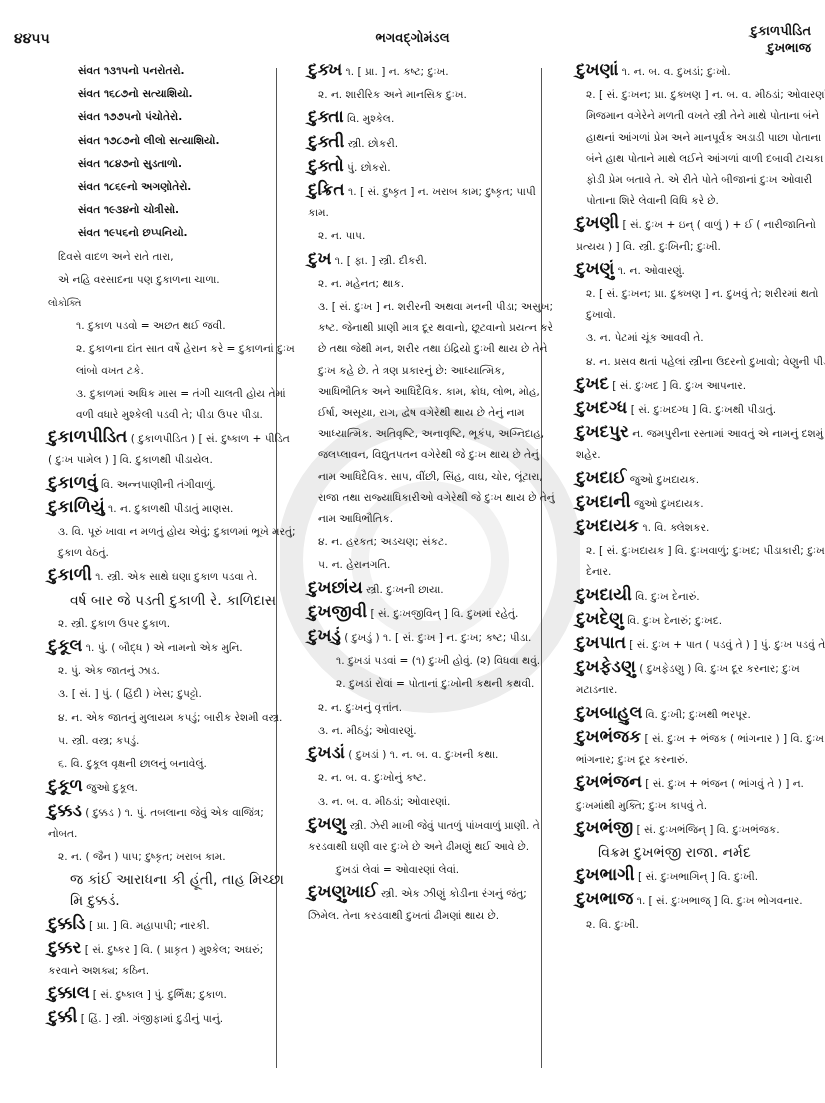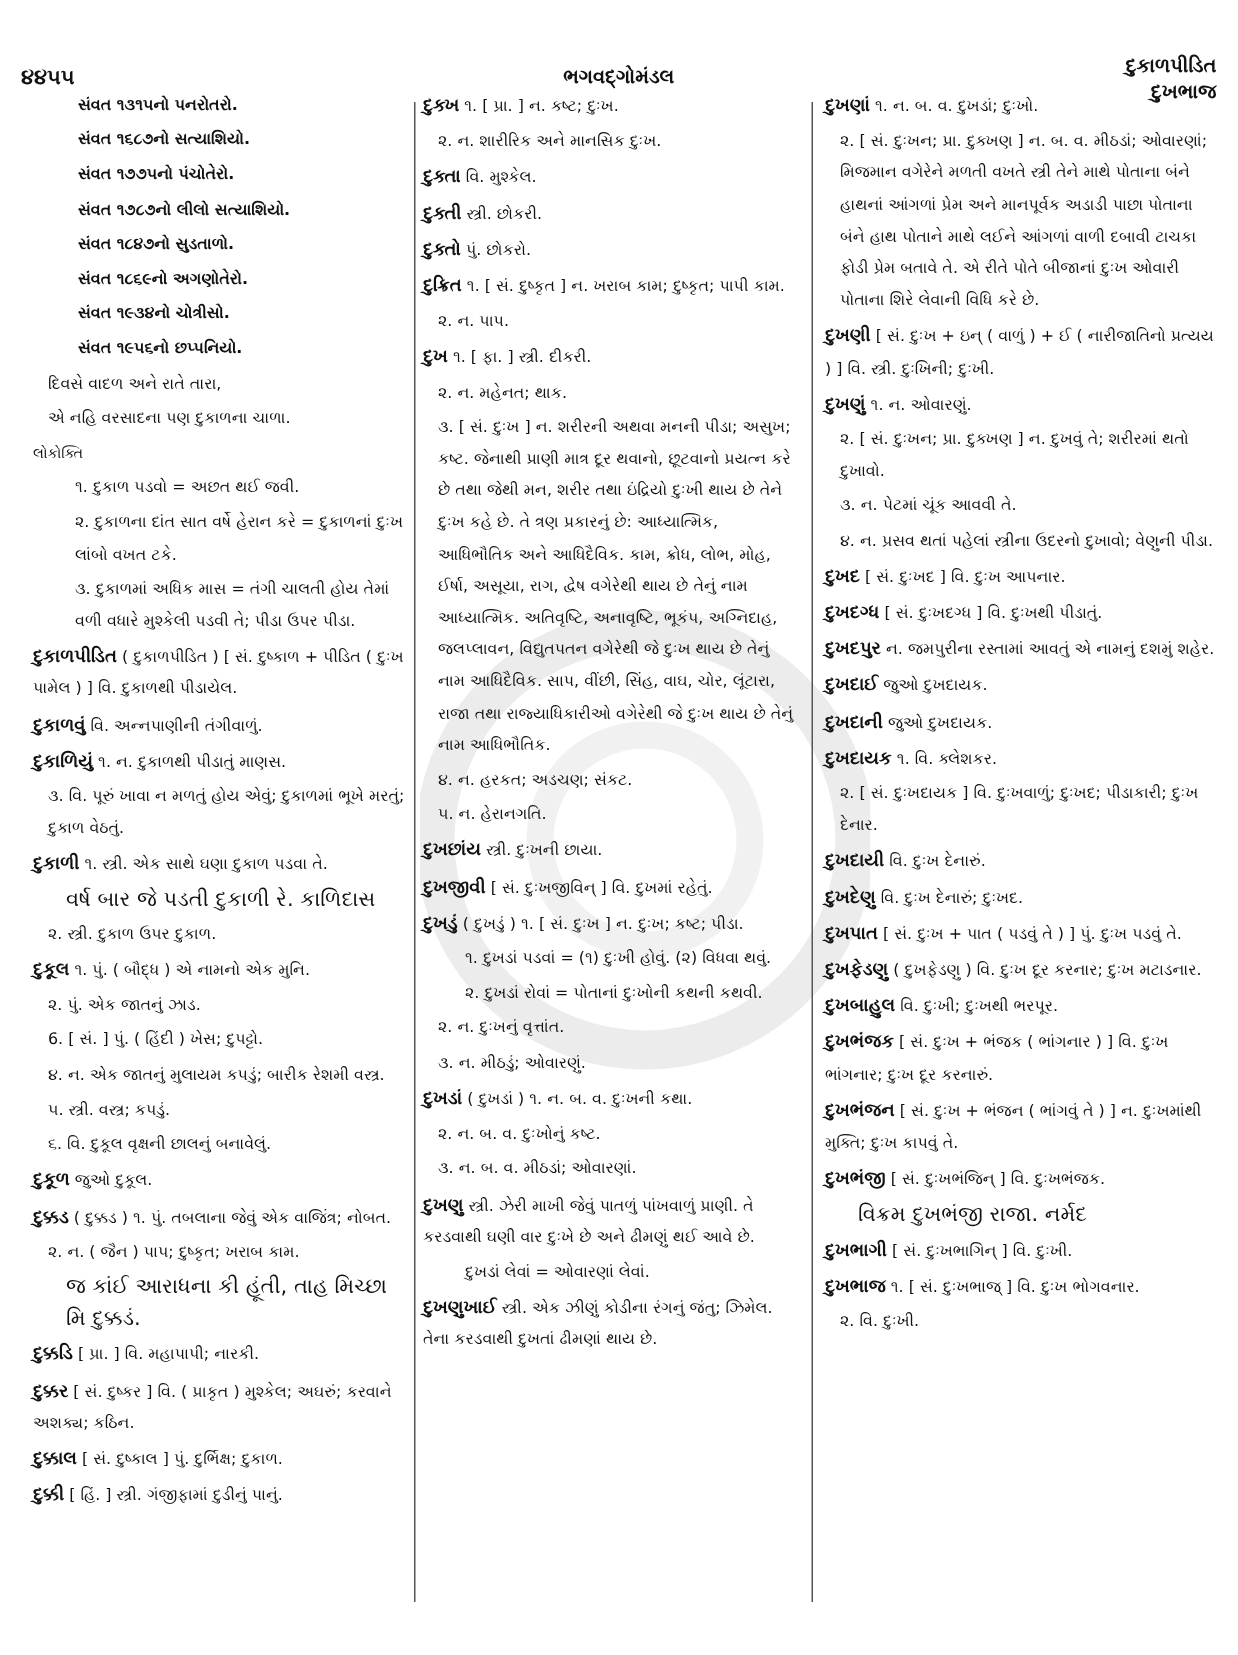--- a/index.html
+++ b/index.html
@@ -1,28 +1,28 @@
 <!DOCTYPE html>
 <html><head>
 <meta charset="utf-8">
 <style>
   html, body { margin: 0; padding: 0; background: #ffffff; }
   body { width: 825px; height: 1103px; position: relative; overflow: hidden; color: #111; font-family: "DejaVu Sans", sans-serif; }
   .watermark { position: absolute; left: 280px; top: 390px; width: 300px; height: 340px; pointer-events: none; }
-  .header { position: absolute; top: 28px; left: 0; width: 825px; height: 40px; }
+  .header { position: absolute; top: 14px; left: 0; width: 825px; height: 40px; }
   .pgnum { position: absolute; left: 14px; top: 16px; font-size: 14px; font-weight: bold; }
   .running { position: absolute; left: 0; width: 825px; top: 16px; text-align: center; font-size: 13px; font-weight: bold; }
   .guide { position: absolute; right: 14px; top: 8px; text-align: right; font-size: 13px; font-weight: bold; line-height: 17px; }
-  .col { position: absolute; top: 60px; font-size: 10.6px; line-height: 21.2px; }
+  .col { position: absolute; top: 60px; font-size: 10.6px; line-height: 21.2px; margin-left: 26px; }
   .col1 { left: 22px; width: 248px; }
   .col2 { left: 282px; width: 248px; }
   .col3 { left: 550px; width: 262px; }
   .rule { position: absolute; width: 1px; background: #555; }
   .entry { margin: 0 0 2px 0; }
-  .hw { font-weight: bold; font-size: 12px; }
+  .hw { font-weight: bold; font-size: 17px; font-family: Liberation Mono, monospace; }
   .sub { padding-left: 10px; }
   .ind { padding-left: 28px; }
   .cite { text-align: left; font-size: 9.6px; }
   .quote { padding-left: 22px; font-size: 14px; }
   .verse { padding-left: 30px; font-weight: bold; }
   .verse2 { padding-left: 10px; }
 </style>
 </head>
 <body>
 
@@ -60,21 +60,21 @@
     <div class="entry ind"><span>૩. દુકાળમાં અધિક માસ = તંગી ચાલતી હોય તેમાં વળી વધારે મુશ્કેલી પડવી તે; પીડા ઉપર પીડા.</span></div>
     <div class="entry"><span class="hw">દુકાળપીડિત</span><span> ( દુકાળપીડિત ) [ સં. દુષ્કાળ + પીડિત ( દુઃખ પામેલ ) ] વિ. દુકાળથી પીડાયેલ.</span></div>
     <div class="entry"><span class="hw">દુકાળવું</span><span> વિ. અન્નપાણીની તંગીવાળું.</span></div>
     <div class="entry"><span class="hw">દુકાળિયું</span><span> ૧. ન. દુકાળથી પીડાતું માણસ.</span></div>
     <div class="entry sub"><span>૩. વિ. પૂરું ખાવા ન મળતું હોય એવું; દુકાળમાં ભૂખે મરતું; દુકાળ વેઠતું.</span></div>
     <div class="entry"><span class="hw">દુકાળી</span><span> ૧. સ્ત્રી. એક સાથે ઘણા દુકાળ પડવા તે.</span></div>
     <div class="entry quote"><span>વર્ષ બાર જે પડતી દુકાળી રે.      કાળિદાસ</span></div>
     <div class="entry sub"><span>૨. સ્ત્રી. દુકાળ ઉપર દુકાળ.</span></div>
     <div class="entry"><span class="hw">દુકૂલ</span><span> ૧. પું. ( બૌદ્ધ ) એ નામનો એક મુનિ.</span></div>
     <div class="entry sub"><span>૨. પું. એક જાતનું ઝાડ.</span></div>
-    <div class="entry sub"><span>6. [ સં. ] પું. ( હિંદી ) ખેસ; દુપટ્ટો.</span></div>
+    <div class="entry sub"><span>૩. [ સં. ] પું. ( હિંદી ) ખેસ; દુપટ્ટો.</span></div>
     <div class="entry sub"><span>૪. ન. એક જાતનું મુલાયમ કપડું; બારીક રેશમી વસ્ત્ર.</span></div>
     <div class="entry sub"><span>૫. સ્ત્રી. વસ્ત્ર; કપડું.</span></div>
     <div class="entry sub"><span>૬. વિ. દુકૂલ વૃક્ષની છાલનું બનાવેલું.</span></div>
     <div class="entry"><span class="hw">દુકૂળ</span><span> જુઓ દુકૂલ.</span></div>
     <div class="entry"><span class="hw">દુક્કડ</span><span> ( દુક્કડ ) ૧. પું. તબલાના જેવું એક વાજિંત્ર; નોબત.</span></div>
     <div class="entry sub"><span>૨. ન. ( જૈન ) પાપ; દુષ્કૃત; ખરાબ કામ.</span></div>
     <div class="entry quote"><span>જ કાંઈ આરાધના કી હૂંતી, તાહ મિચ્છા મિ દુક્કડં.</span></div>
     <div class="entry"><span class="hw">દુક્કડિ</span><span> [ પ્રા. ] વિ. મહાપાપી; નારકી.</span></div>
     <div class="entry"><span class="hw">દુક્કર</span><span> [ સં. દુષ્કર ] વિ. ( પ્રાકૃત ) મુશ્કેલ; અઘરું; કરવાને અશક્ય; કઠિન.</span></div>
     <div class="entry"><span class="hw">દુક્કાલ</span><span> [ સં. દુષ્કાલ ] પું. દુર્ભિક્ષ; દુકાળ.</span></div>

